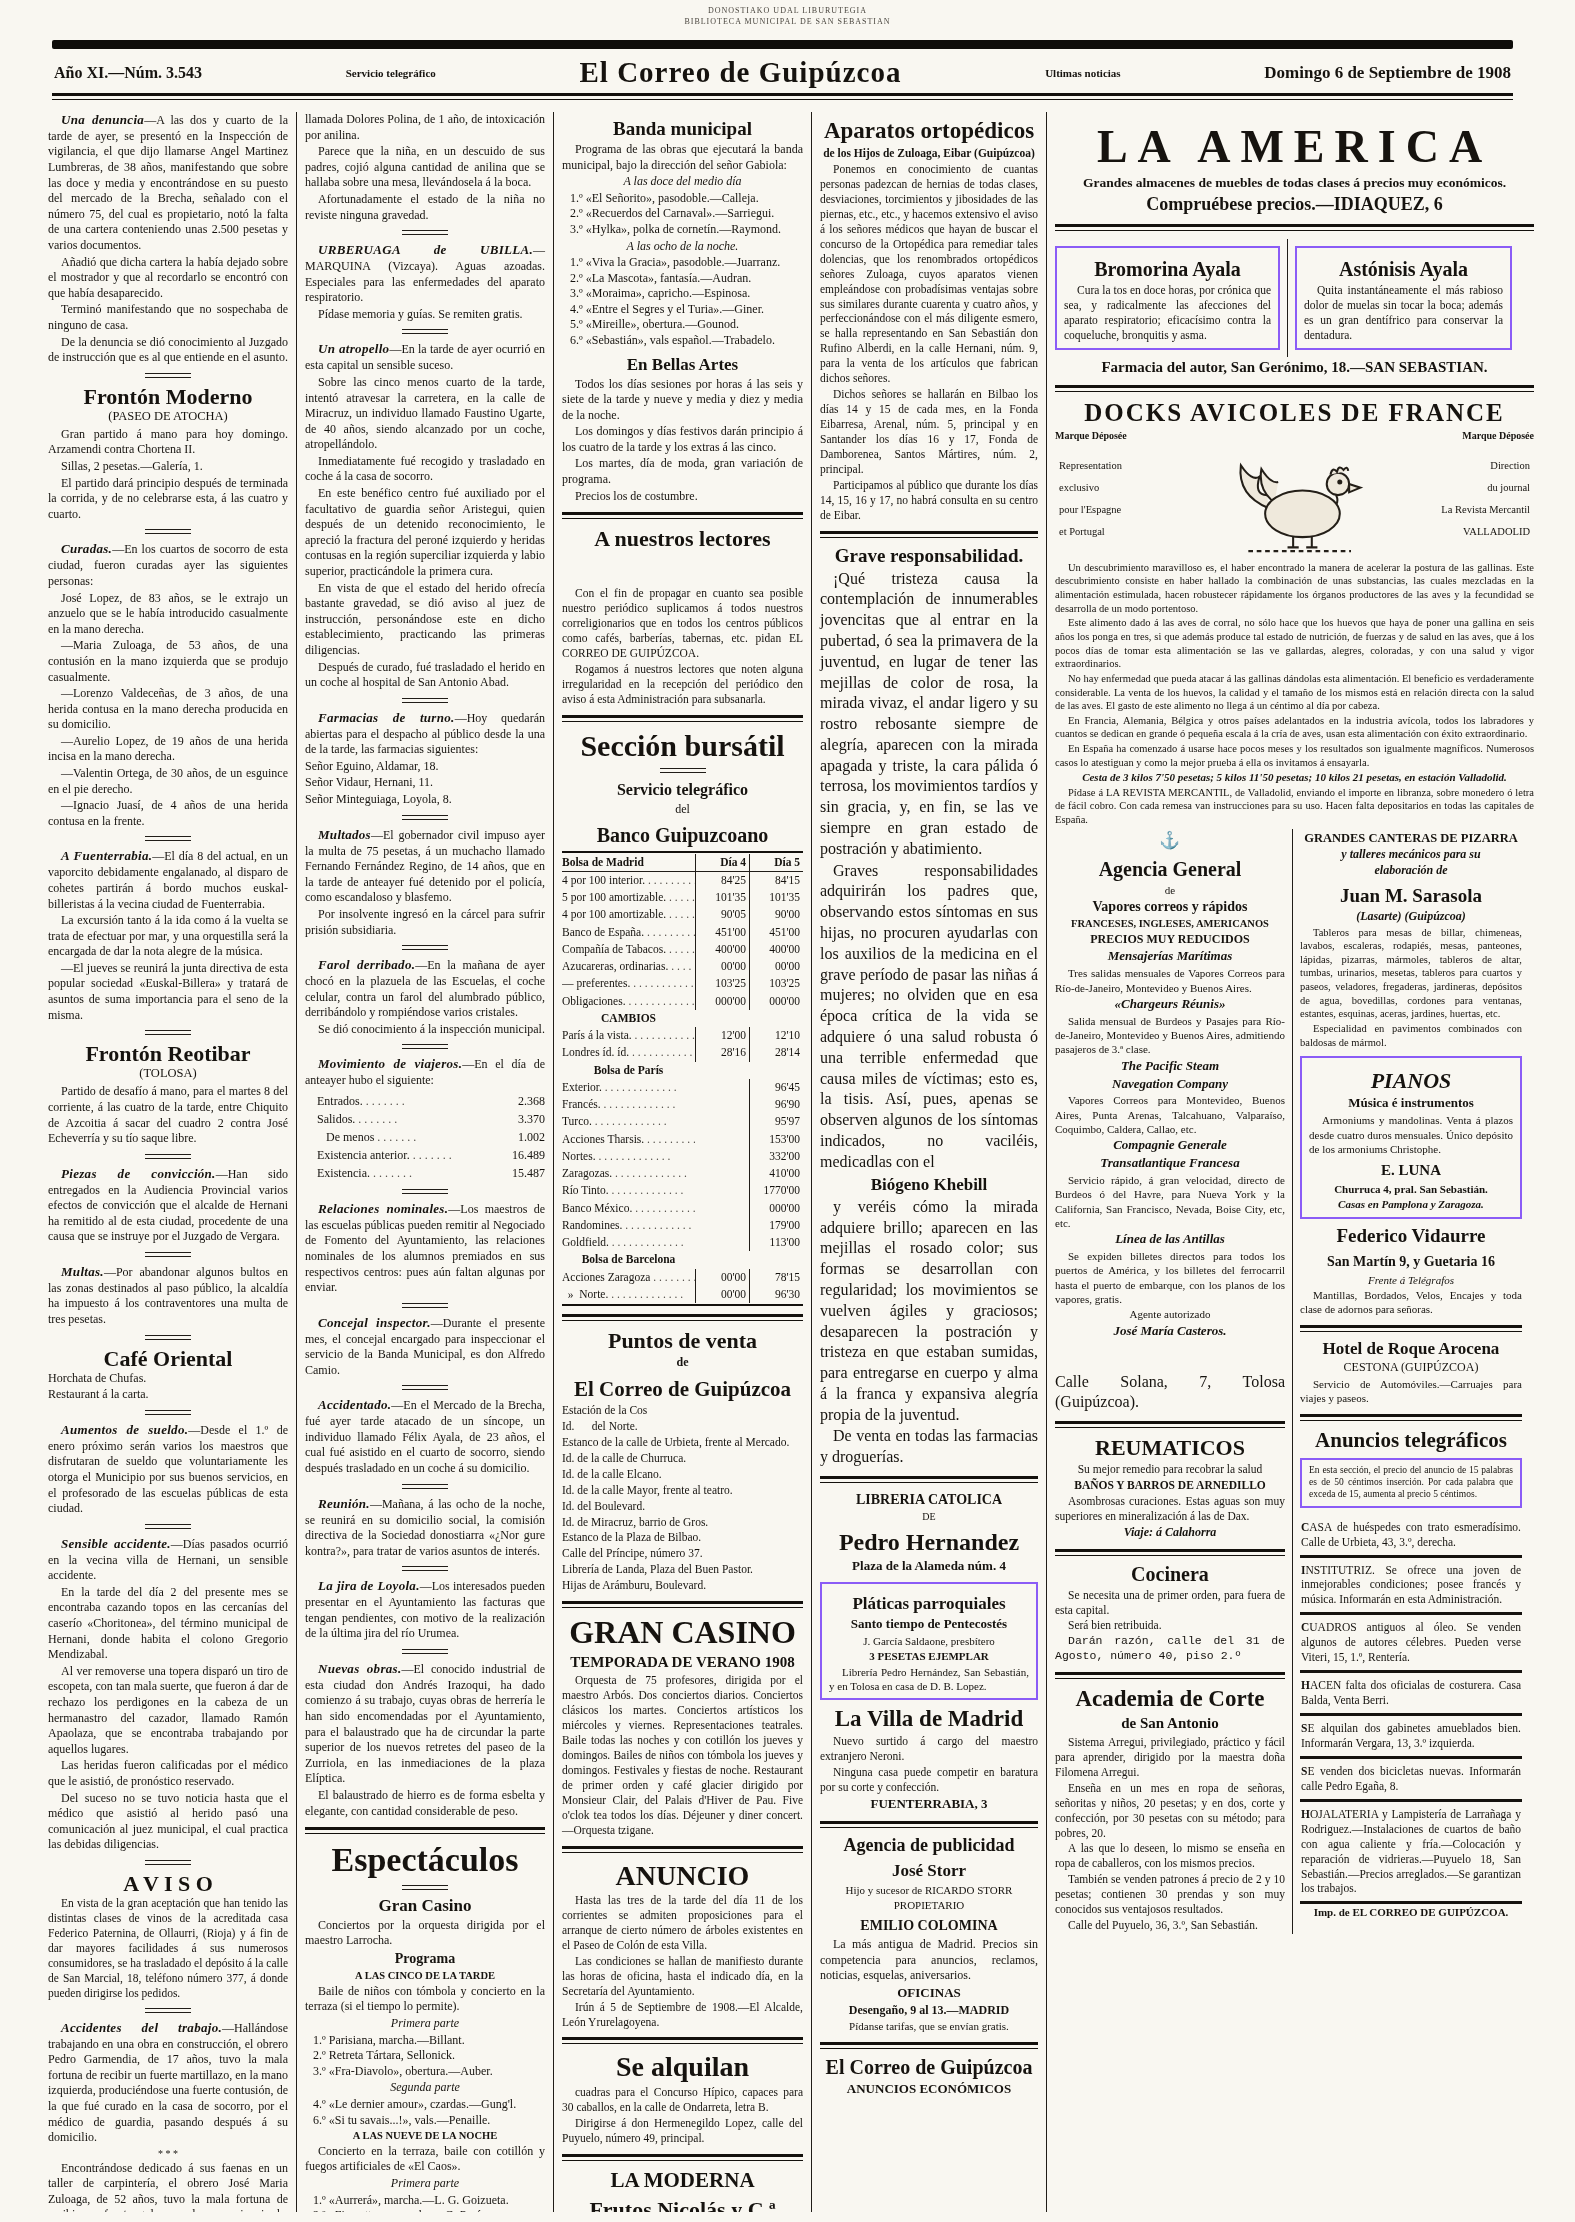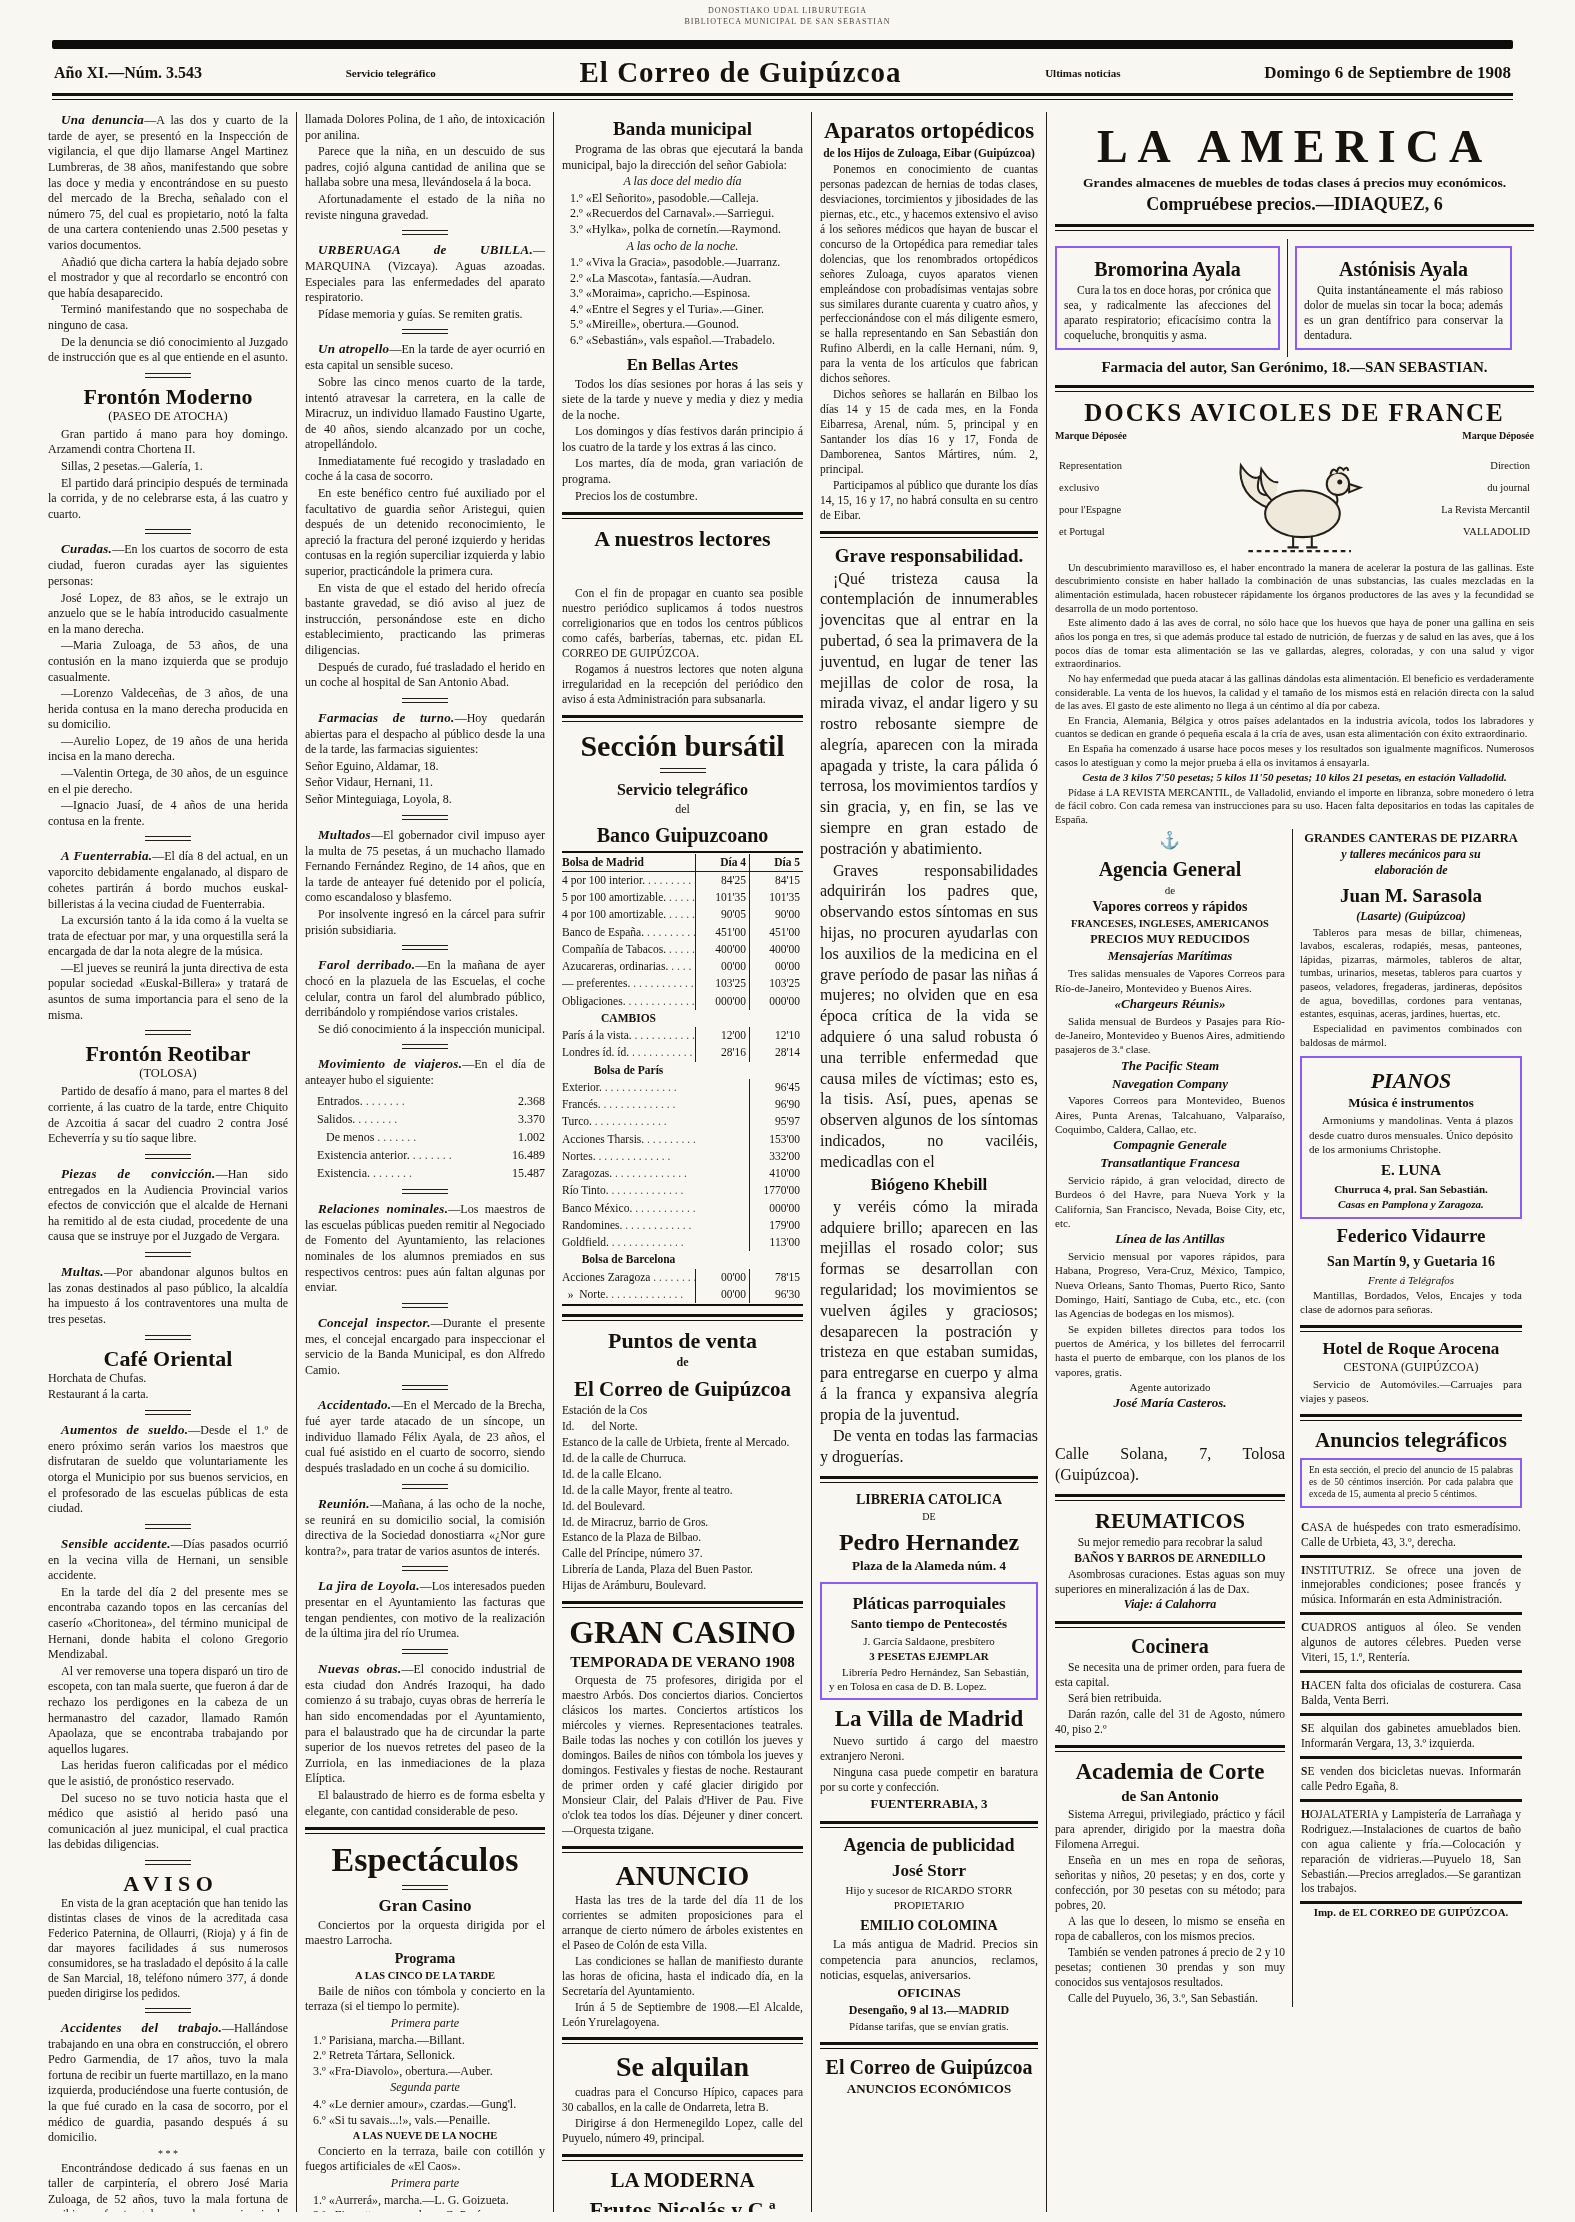--- a/index.html
+++ b/index.html
@@ -525,36 +525,35 @@
             <div class="p" style="font-size: 11px;">Tres salidas mensuales de Vapores Correos para Río-de-Janeiro, Montevideo y Buenos Aires.</div>
             <div class="c" style="font-size: 13px; font-weight: bold; font-style: italic;">«Chargeurs Réunis»</div>
             <div class="p" style="font-size: 11px;">Salida mensual de Burdeos y Pasajes para Río-de-Janeiro, Montevideo y Buenos Aires, admitiendo pasajeros de 3.ª clase.</div>
             <div class="c" style="font-size: 13px; font-weight: bold; font-style: italic;">The Pacific Steam</div>
             <div class="c" style="font-size: 13px; font-weight: bold; font-style: italic;">Navegation Company</div>
             <div class="p" style="font-size: 11px;">Vapores Correos para Montevideo, Buenos Aires, Punta Arenas, Talcahuano, Valparaíso, Coquimbo, Caldera, Callao, etc.</div>
             <div class="c" style="font-size: 13px; font-weight: bold; font-style: italic;">Compagnie Generale</div>
             <div class="c" style="font-size: 13px; font-weight: bold; font-style: italic;">Transatlantique Francesa</div>
             <div class="p" style="font-size: 11px;">Servicio rápido, á gran velocidad, directo de Burdeos ó del Havre, para Nueva York y la California, San Francisco, Nevada, Boise City, etc, etc.</div>
             <div class="c" style="font-size: 13px; font-weight: bold; font-style: italic;">Línea de las Antillas</div>
-            <div class="p" style="font-size: 11px;">Servicio mensual por vapores rápidos, para Habana, Progreso, Vera-Cruz, México, Tampico, Nueva Orleans, Santo Thomas, Puerto Rico, Santo Domingo, Haití, Santiago de Cuba, etc., etc. (con las Agencias de bodegas en los mismos).</div>
             <div class="p" style="font-size: 11px;">Se expiden billetes directos para todos los puertos de América, y los billetes del ferrocarril hasta el puerto de embarque, con los planos de los vapores, gratis.</div>
             <div class="c" style="font-size: 11px;">Agente autorizado</div>
             <div class="c" style="font-size: 13px; font-weight: bold; font-style: italic;">José María Casteros.</div>
             <div class="p" style="font-size: 16px; text-indent: 0px; margin-top: 32px;">Calle Solana, 7, Tolosa (Guipúzcoa).</div>
             <div class="hrx"></div>
             <div class="d" style="font-size: 22px;">REUMATICOS</div>
             <div class="c" style="font-size: 11.5px;">Su mejor remedio para recobrar la salud</div>
             <div class="c" style="font-size: 11.5px; font-weight: bold;">BAÑOS Y BARROS DE ARNEDILLO</div>
             <div class="p" style="font-size: 11.5px;">Asombrosas curaciones. Estas aguas son muy superiores en mineralización á las de Dax.</div>
             <div class="c" style="font-size: 12px; font-weight: bold; font-style: italic;">Viaje: á Calahorra</div>
             <div class="hrx"></div>
             <div class="d" style="font-size: 20px;">Cocinera</div>
             <div class="p" style="font-size: 11.5px;">Se necesita una de primer orden, para fuera de esta capital.</div>
             <div class="p" style="font-size: 11.5px;">Será bien retribuida.</div>
-            <div class="p" style="font-size: 11.5px;">Darán razón, calle del 31 de Agosto, número 40, piso 2.º</div>
+            <div class="p" style="font-size: 11.5px; font-family: Liberation Mono, monospace;">Darán razón, calle del 31 de Agosto, número 40, piso 2.º</div>
             <div class="hrx"></div>
             <div class="d" style="font-size: 23px;">Academia de Corte</div>
             <div class="c" style="font-size: 15px; font-weight: bold;">de San Antonio</div>
             <div class="p" style="font-size: 11.5px;">Sistema Arregui, privilegiado, práctico y fácil para aprender, dirigido por la maestra doña Filomena Arregui.</div>
             <div class="p" style="font-size: 11.5px;">Enseña en un mes en ropa de señoras, señoritas y niños, 20 pesetas; y en dos, corte y confección, por 30 pesetas con su método; para pobres, 20.</div>
             <div class="p" style="font-size: 11.5px;">A las que lo deseen, lo mismo se enseña en ropa de caballeros, con los mismos precios.</div>
             <div class="p" style="font-size: 11.5px;">También se venden patrones á precio de 2 y 10 pesetas; contienen 30 prendas y son muy conocidos sus ventajosos resultados.</div>
             <div class="p" style="font-size: 11.5px;">Calle del Puyuelo, 36, 3.º, San Sebastián.</div>
           </div>
           <div class="subcol" style="width: 237px;">

